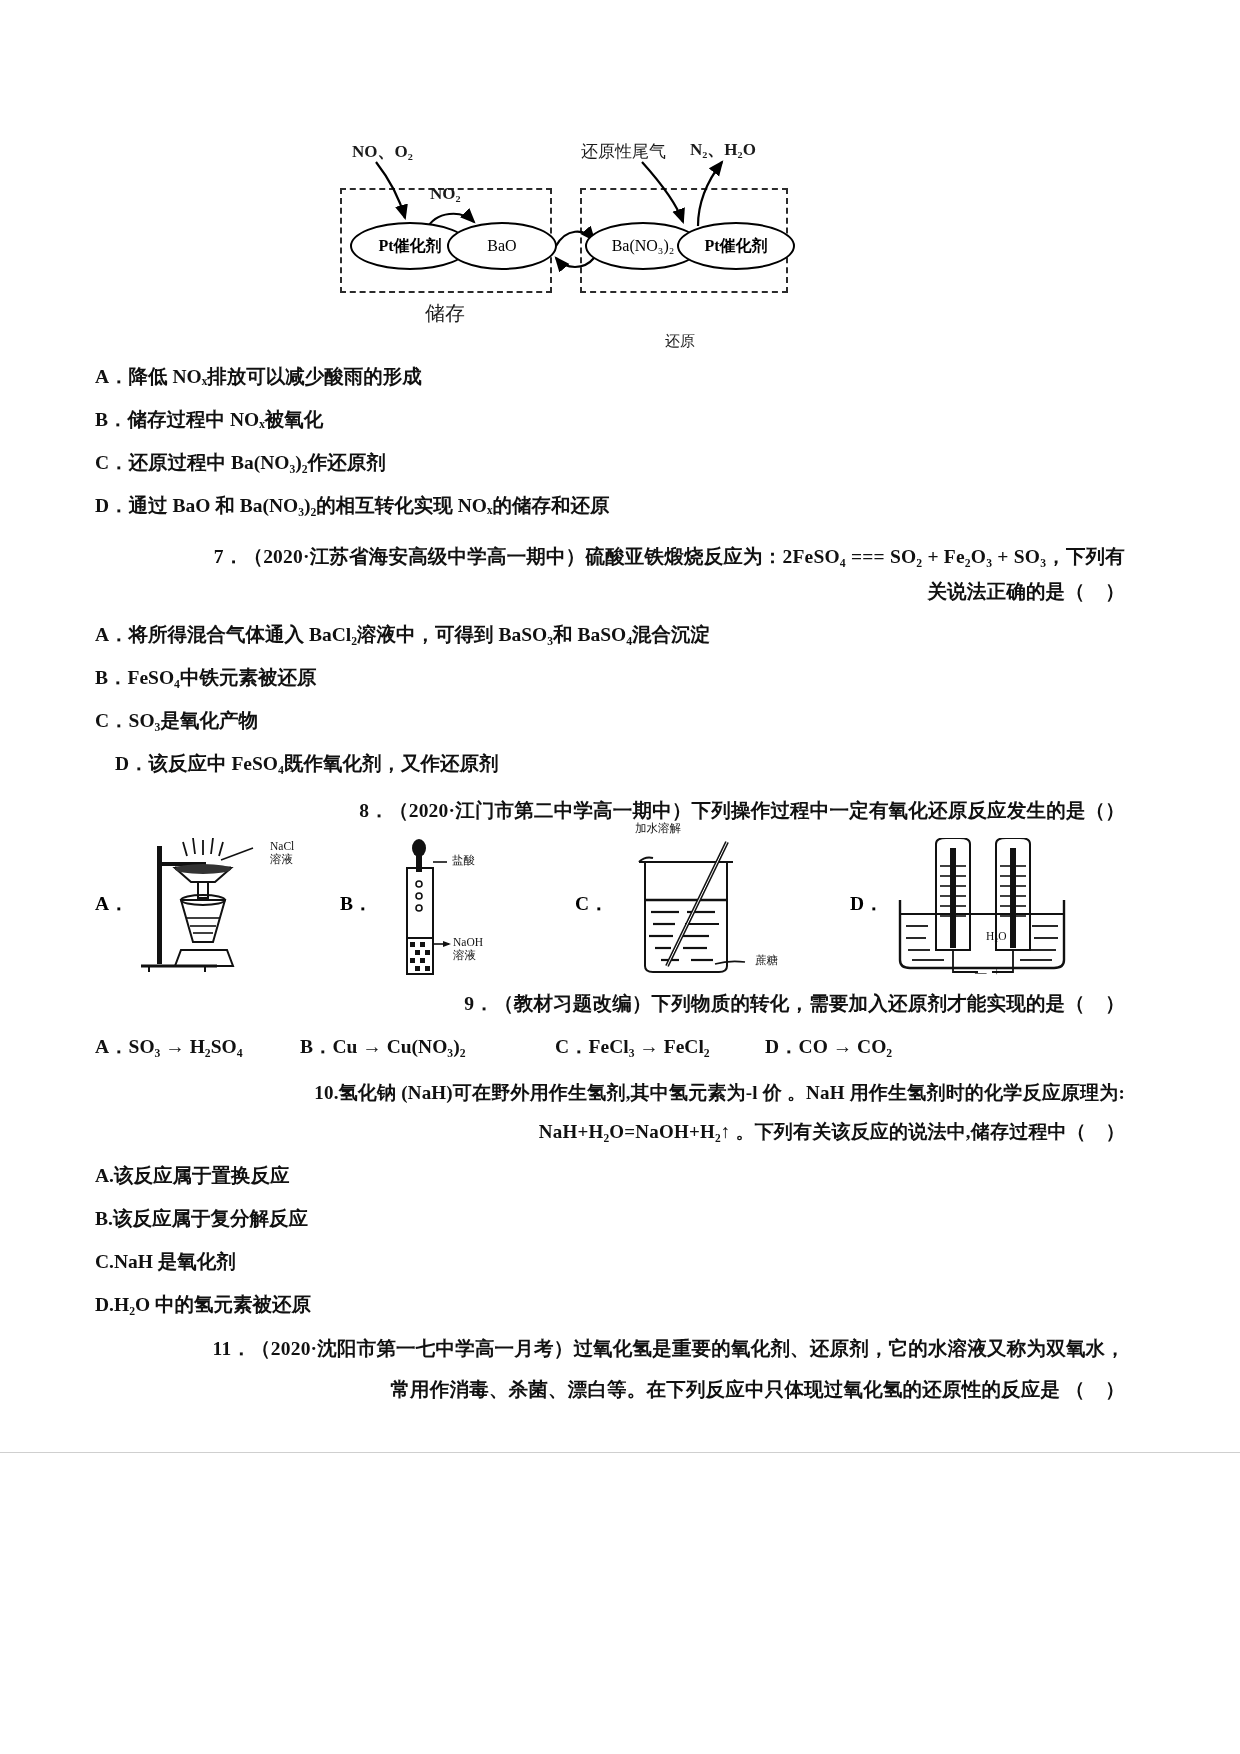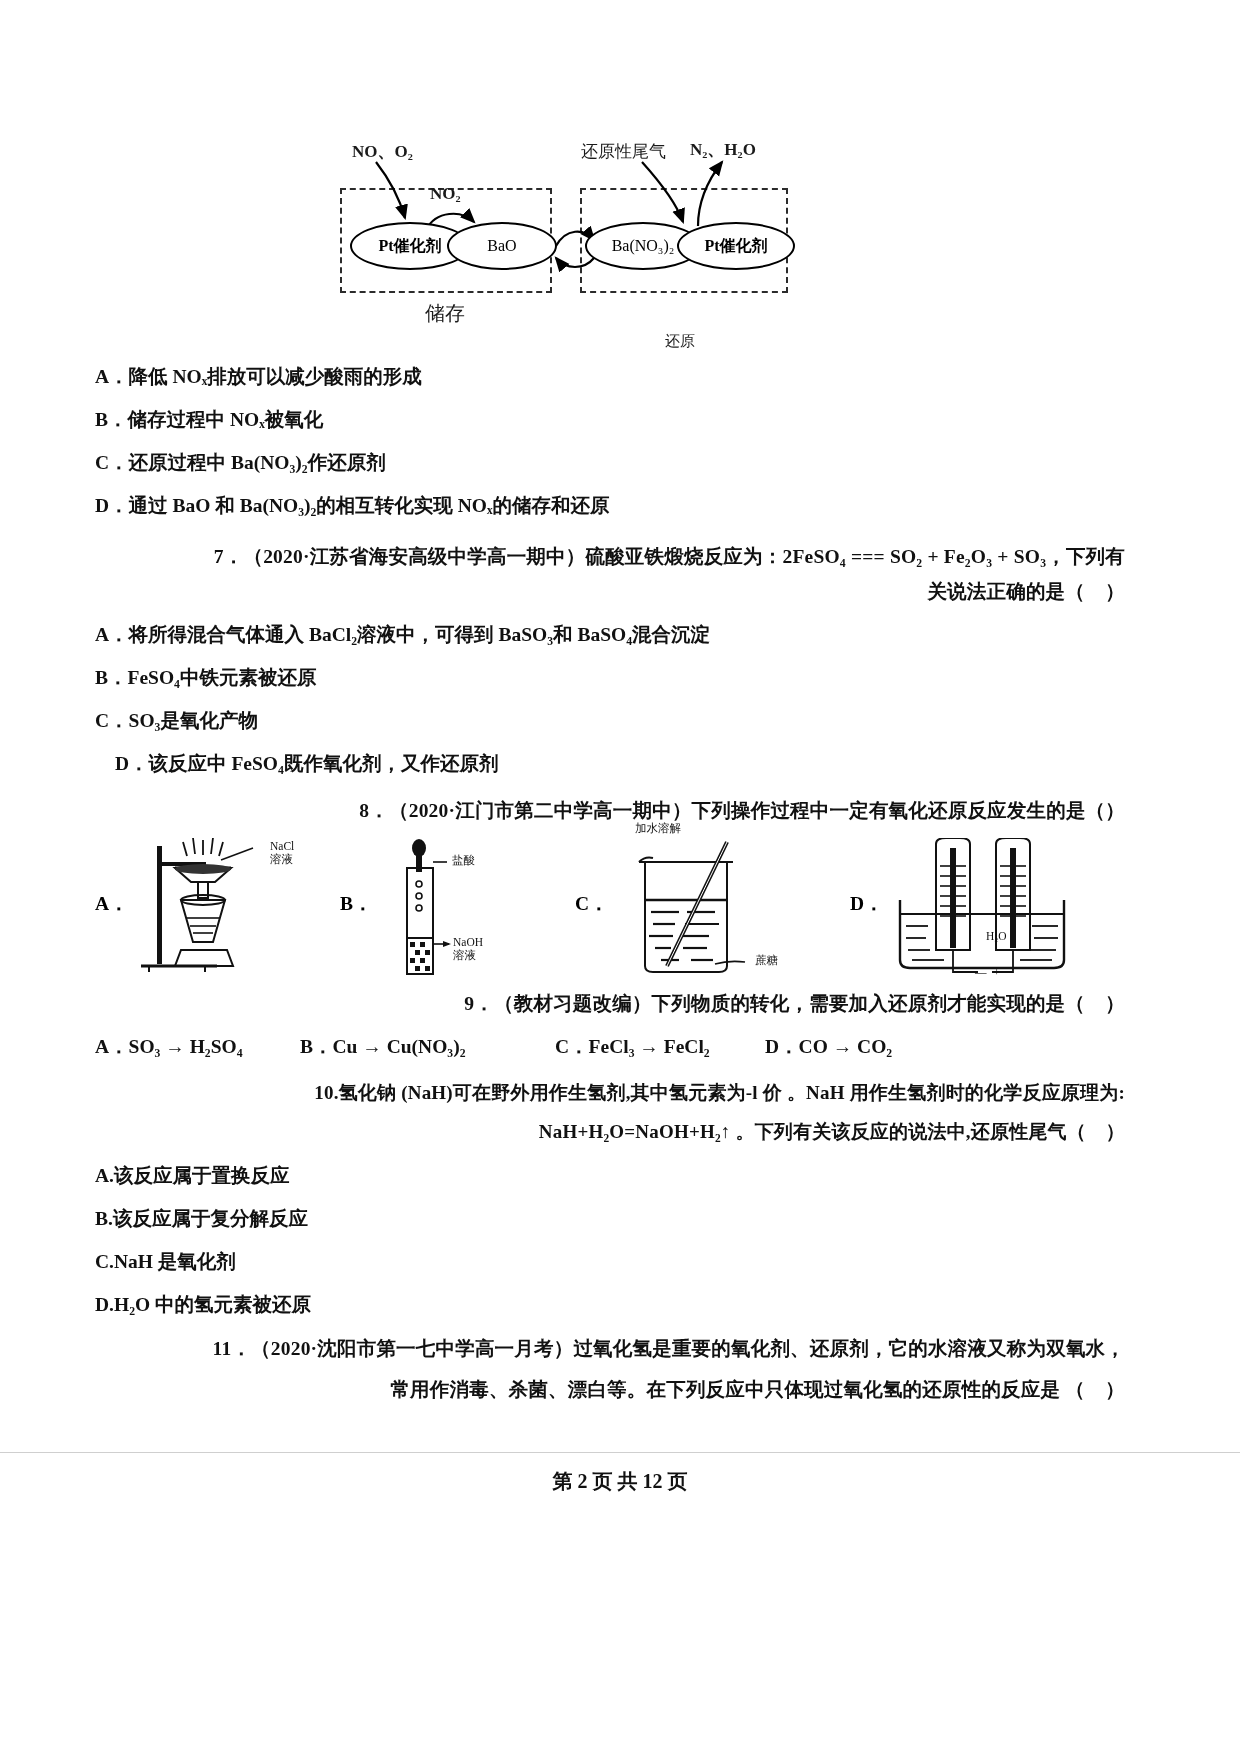--- a/index.html
+++ b/index.html
@@ -171,21 +171,21 @@
 
     <div class="blk qline" style="left:0; top:799px; width:1030px;">8．（2020·江门市第二中学高一期中）下列操作过程中一定有氧化还原反应发生的是（）</div>
 
     <div class="blk qline" style="left:0; top:992px; width:1030px;">9．（教材习题改编）下列物质的转化，需要加入还原剂才能实现的是（    ）</div>
     <div class="blk opt" style="left:0; top:1033px;">A．SO₃ → H₂SO₄</div>
     <div class="blk opt" style="left:205px; top:1033px;">B．Cu → Cu(NO₃)₂</div>
     <div class="blk opt" style="left:460px; top:1033px;">C．FeCl₃ → FeCl₂</div>
     <div class="blk opt" style="left:670px; top:1033px;">D．CO → CO₂</div>
 
     <div class="blk qline" style="left:0; top:1081px; width:1030px; font-size:19px;">10.氢化钠 (NaH)可在野外用作生氢剂,其中氢元素为-l 价 。NaH 用作生氢剂时的化学反应原理为:</div>
-    <div class="blk qline" style="left:0; top:1120px; width:1030px; font-size:19px;">NaH+H₂O=NaOH+H₂↑ 。下列有关该反应的说法中,还原性尾气（    ）</div>
+    <div class="blk qline" style="left:0; top:1120px; width:1030px; font-size:19px;">NaH+H₂O=NaOH+H₂↑ 。下列有关该反应的说法中,储存过程中（    ）</div>
     <div class="blk opt" style="left:0; top:1162px;">A.该反应属于置换反应</div>
     <div class="blk opt" style="left:0; top:1205px;">B.该反应属于复分解反应</div>
     <div class="blk opt" style="left:0; top:1248px;">C.NaH 是氧化剂</div>
     <div class="blk opt" style="left:0; top:1291px;">D.H₂O 中的氢元素被还原</div>
 
     <div class="blk qline" style="left:0; top:1337px; width:1030px;">11．（2020·沈阳市第一七中学高一月考）过氧化氢是重要的氧化剂、还原剂，它的水溶液又称为双氧水，</div>
     <div class="blk qline" style="left:0; top:1378px; width:1030px;">常用作消毒、杀菌、漂白等。在下列反应中只体现过氧化氢的还原性的反应是 （    ）</div>
   </div>
 
   <div id="apparatus">
@@ -337,15 +337,14 @@
 
         <path d="M61,112 L61,134 L86,134" fill="none" stroke="#111" stroke-width="1.8"></path>
         <path d="M121,112 L121,134 L100,134" fill="none" stroke="#111" stroke-width="1.8"></path>
       </svg>
       <div class="app-tag" style="left:136px; top:92px;">H₂O</div>
       <div class="app-tag" style="left:125px; top:128px; letter-spacing:2px;">— +</div>
     </div>
   </div>
 
   <div class="hairline" style="top:1452px;"></div>
-  <div id="footer">第 2 页 共 12 页</div>
 
 </div>
 
 </body></html>

